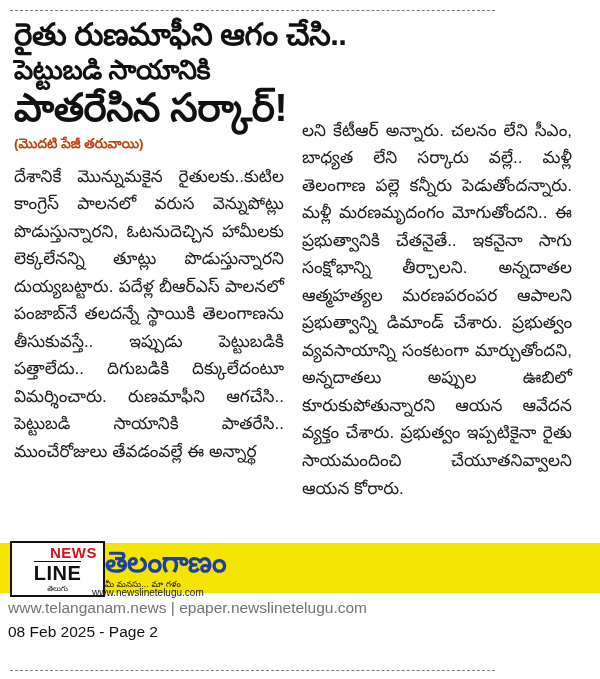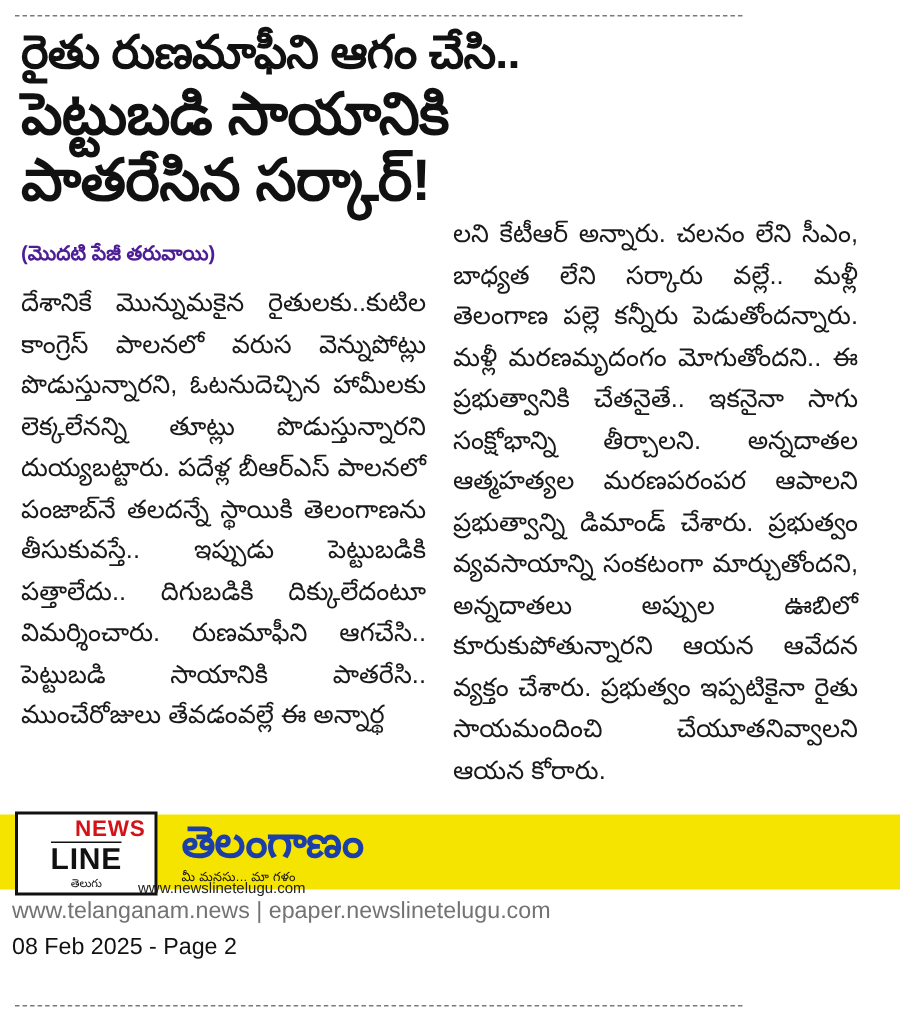--- a/index.html
+++ b/index.html
@@ -49,32 +49,32 @@
     line-height: 1.12;
     color: #111111;
   }
   .headline .l1 {
     display: block;
     font-size: 31px;
     margin-bottom: 2px;
   }
   .headline .l2 {
     display: block;
-    font-size: 39px;
+    font-size: 27px;
     margin-bottom: 1px;
   }
   .headline .l3 {
     display: block;
     font-size: 39px;
   }
   .kicker {
-    margin-top: 18px;
+    margin-top: 6px;
     font-size: 13.5px;
     font-weight: bold;
-    color: #4c1d95;
+    color: #c2410c;
   }
   .columns {
     margin-top: 8px;
     display: flex;
     gap: 18px;
     align-items: flex-start;
   }
   .col {
     width: 270px;
     font-size: 17px;
@@ -137,21 +137,21 @@
     margin-top: 1px;
     padding-top: 1px;
   }
   .newsline-telugu {
     font-size: 7.5px;
     color: #111111;
     line-height: 1;
     margin-top: 1px;
   }
   .brand-telugu {
-    margin-left: 16px;
+    margin-left: 0;
     display: flex;
     flex-direction: column;
     justify-content: space-between;
   }
   .brand-main {
     font-size: 29px;
     font-weight: bold;
     line-height: 1;
     color: #1b3ea8;
     letter-spacing: -0.5px;

